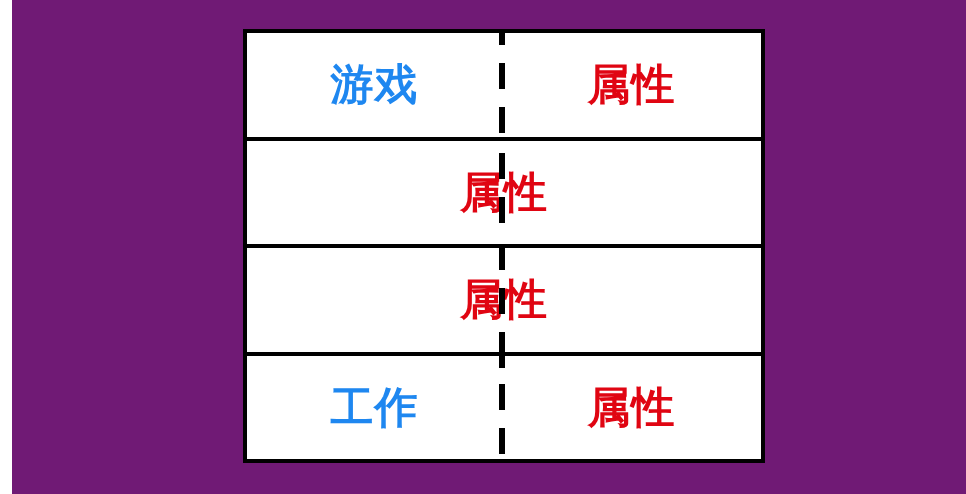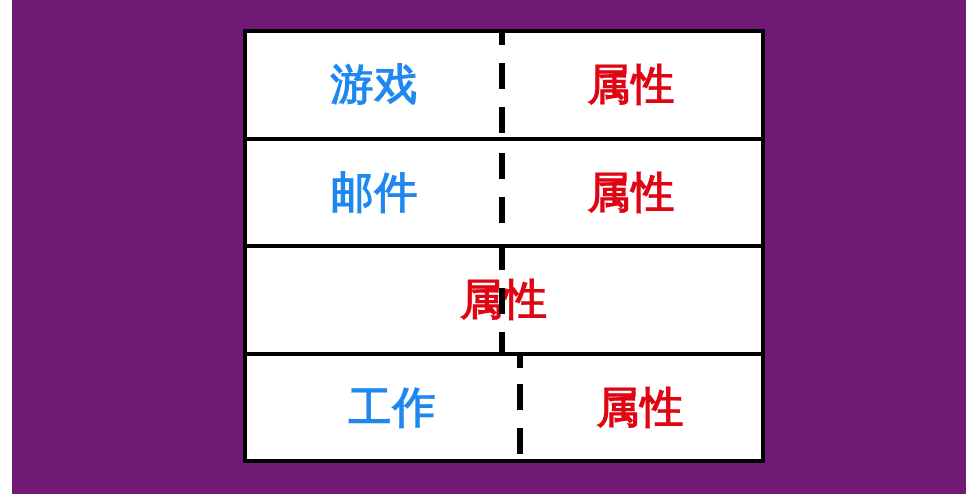--- a/index.html
+++ b/index.html
@@ -42,21 +42,20 @@
     position: relative;
     flex: 1 1 0;
     display: flex;
     flex-direction: row;
     align-items: stretch;
     border-bottom: 4px solid #000000;
     box-sizing: border-box;
   }
   .table-row:last-child {
     border-bottom: none;
-    margin-left: 18px;
   }
 
   .cell {
     display: flex;
     align-items: center;
     justify-content: center;
     box-sizing: border-box;
     height: 100%;
   }
 
@@ -116,23 +115,20 @@
         <div class="dash-seg" style="top:-2px;height:14px;"></div>
         <div class="dash-seg" style="top:30px;height:26px;"></div>
         <div class="dash-seg" style="top:74px;height:26px;"></div>
       </div>
       <div class="cell cell-right">
         <span class="cell-text attribute-label">属性</span>
       </div>
     </div>
 
     <div class="table-row">
-      <div class="cell cell-left">
-        <span class="cell-text object-label">邮件</span>
-      </div>
       <div class="row-divider">
         <div class="dash-seg" style="top:12px;height:26px;"></div>
         <div class="dash-seg" style="top:56px;height:26px;"></div>
       </div>
       <div class="cell cell-right">
         <span class="cell-text attribute-label">属性</span>
       </div>
     </div>
 
     <div class="table-row">

